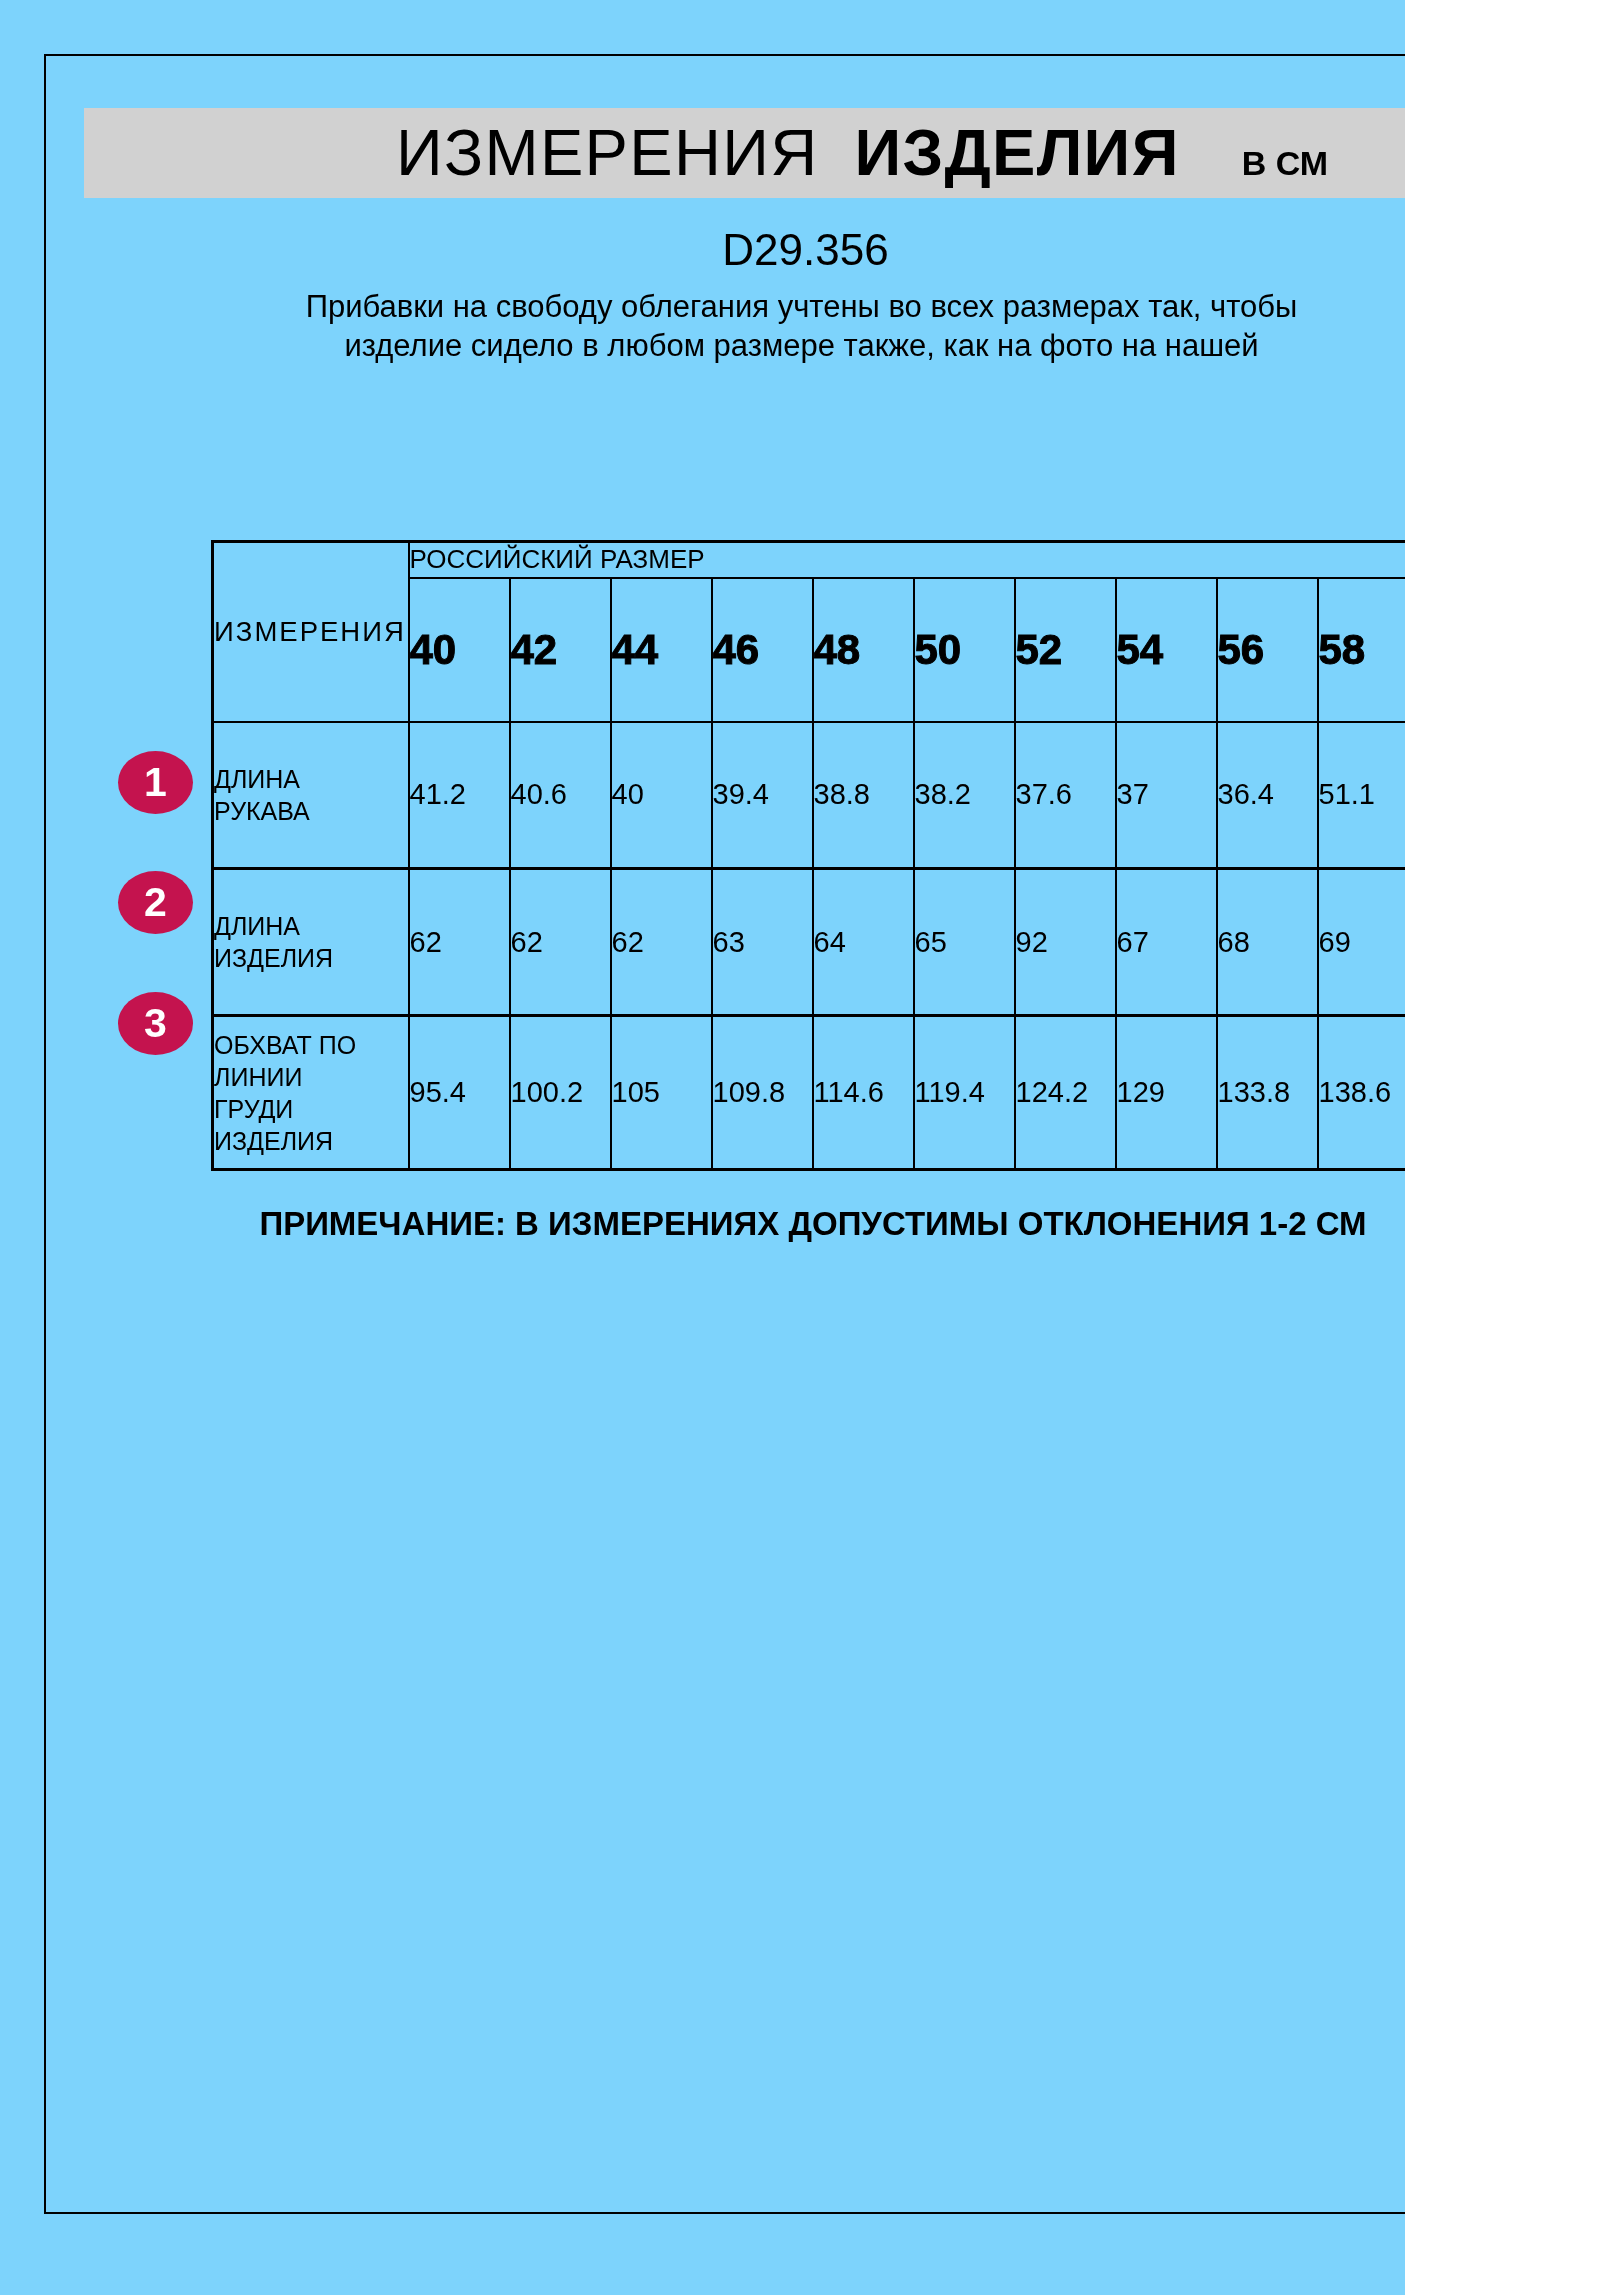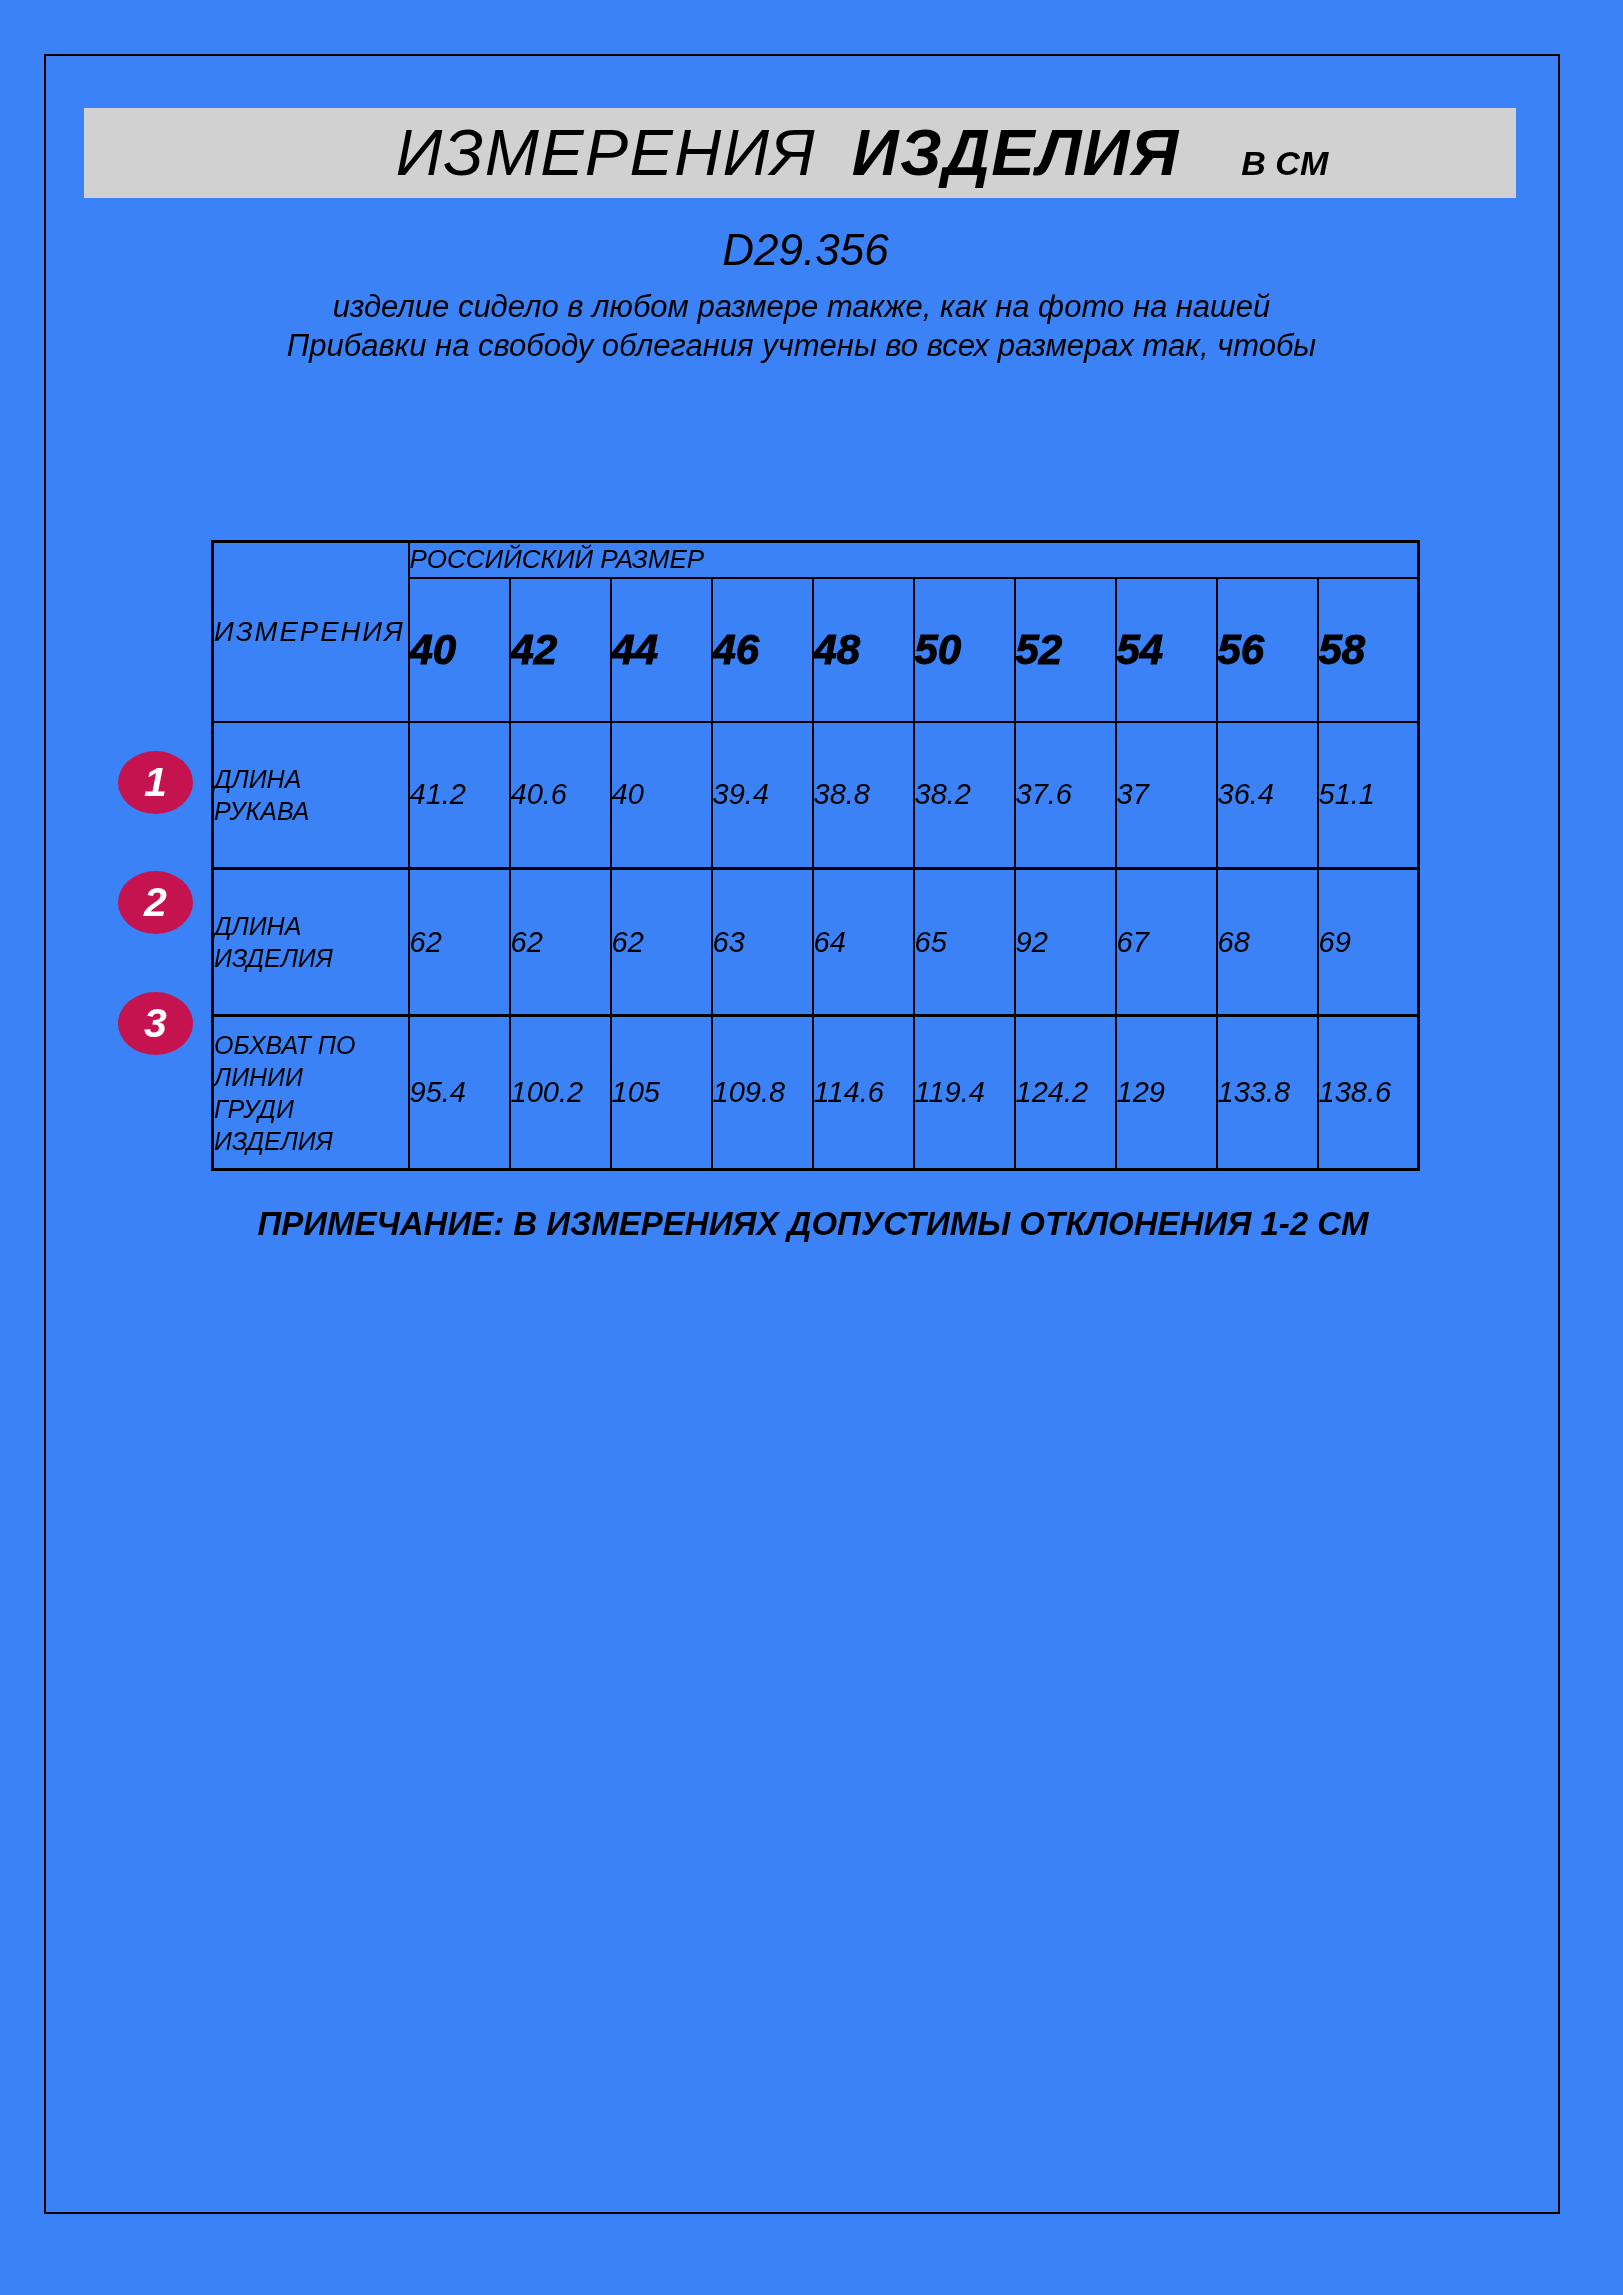--- a/index.html
+++ b/index.html
@@ -1,18 +1,18 @@
 <!DOCTYPE html>
 <html style="font-size:10.5px"><head>
 <meta charset="utf-8">
 <style>
   html, body { margin:0; padding:0; background:#ffffff; }
   .page {
-    position:relative; width:1623px; height:2295px; background:#3b82f6;
-    font-family:"Liberation Sans", sans-serif; color:#000; overflow:hidden;font-style:italic;
+    position:relative; width:1405px; height:2295px; background:#7dd3fc;
+    font-family:"Liberation Sans", sans-serif; color:#000; overflow:hidden;
   }
   .frame {
     position:absolute; left:44px; top:54px; width:1512px; height:2156px;
     border:2.6px solid #000;
   }
   
   .title-band {
     position:absolute; left:84px; top:108px; width:1432px; height:90px;
     background:#d1d1d1; text-align:center; line-height:90px; white-space:nowrap;
     padding-left:124px; box-sizing:border-box;
@@ -79,22 +79,22 @@
 
   <div class="frame"></div>
 
   <div class="title-band">
     <span class="title-w1">ИЗМЕРЕНИЯ</span><span class="title-w2">ИЗДЕЛИЯ</span><span class="title-unit">В СМ</span>
   </div>
 
   <div class="model-code">D29.356</div>
 
   <div class="intro">
+    <div>Прибавки на свободу облегания учтены во всех размерах так, чтобы</div>
     <div>изделие сидело в любом размере также, как на фото на нашей</div>
-    <div>Прибавки на свободу облегания учтены во всех размерах так, чтобы</div>
   </div>
 
   <table class="size-table">
     <colgroup>
       <col style="width:196px">
       <col style="width:101px">
         <col style="width:101px">
         <col style="width:101px">
         <col style="width:101px">
         <col style="width:101px">

